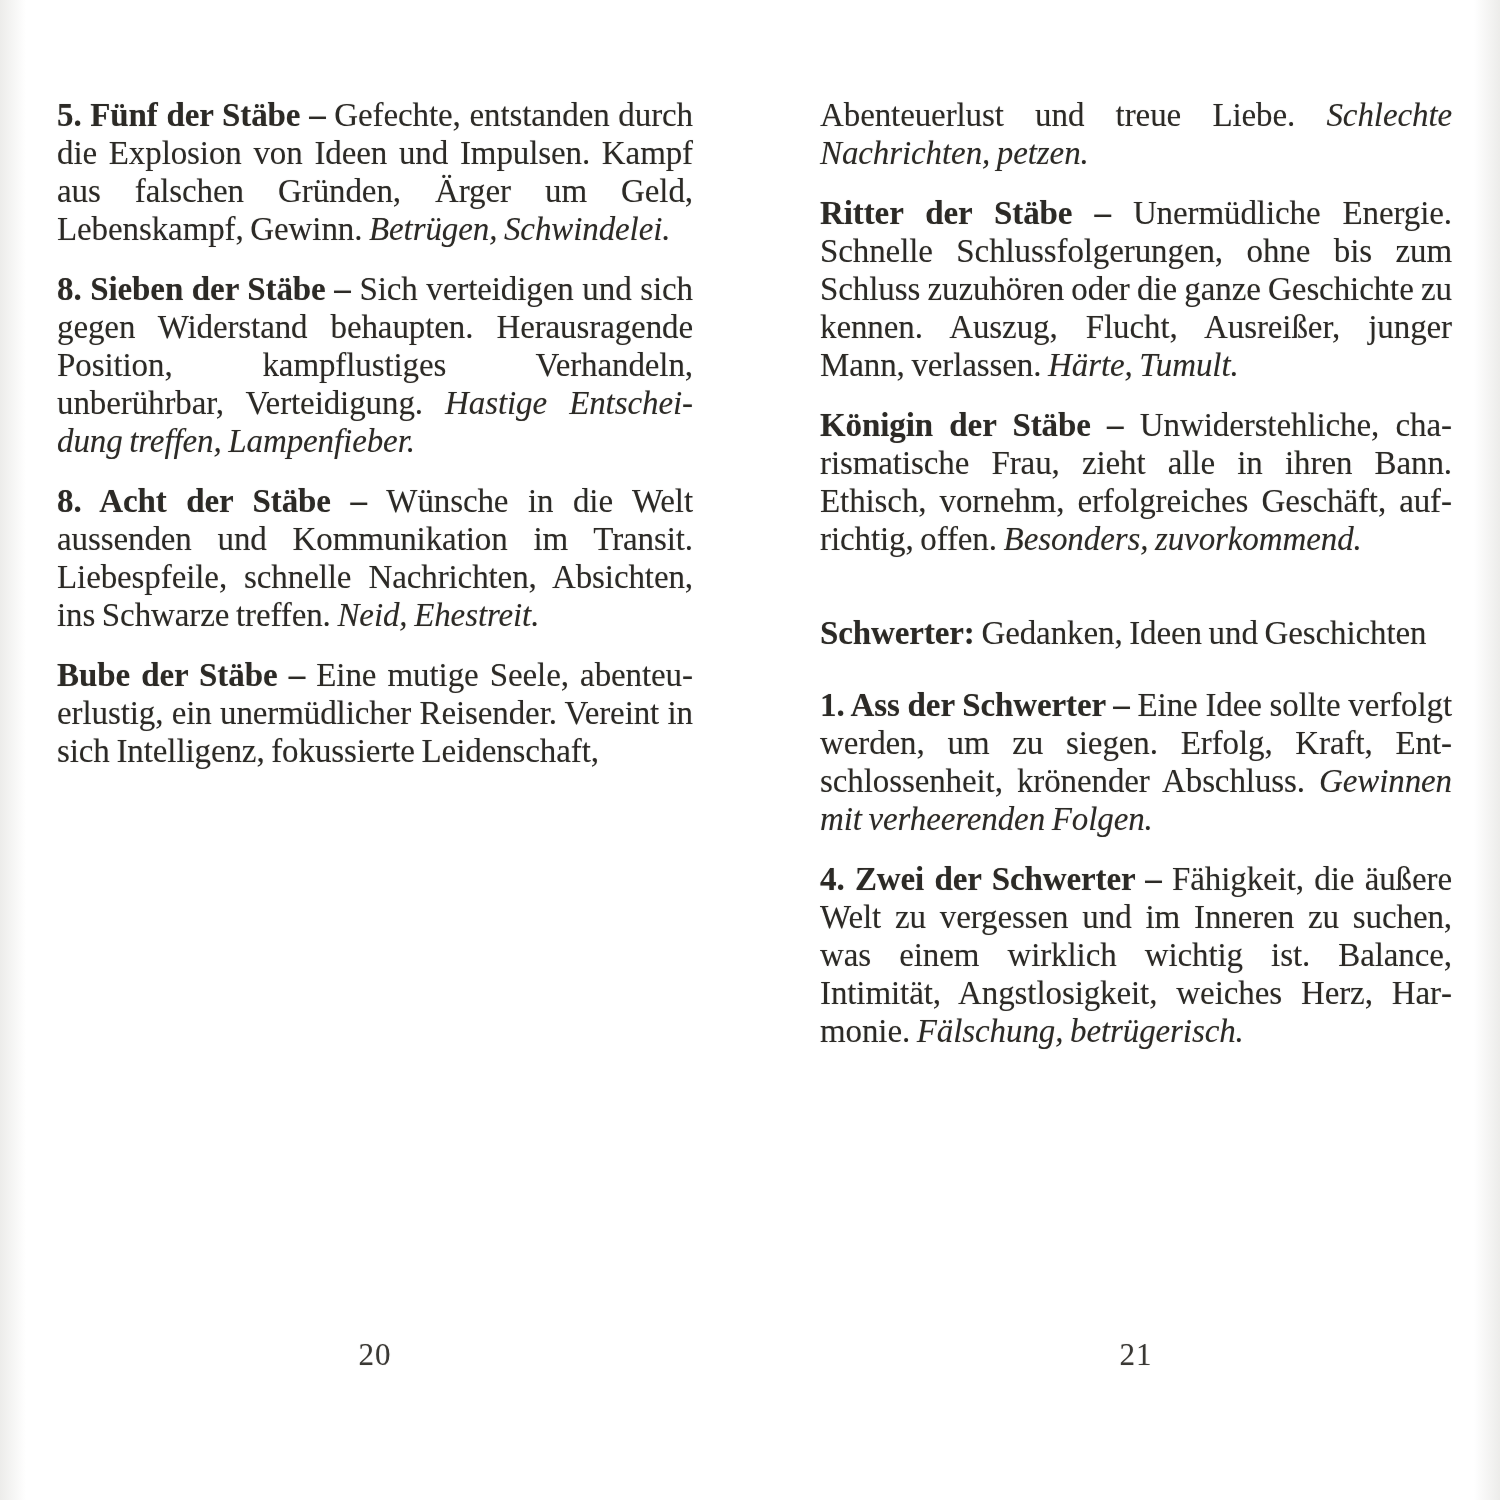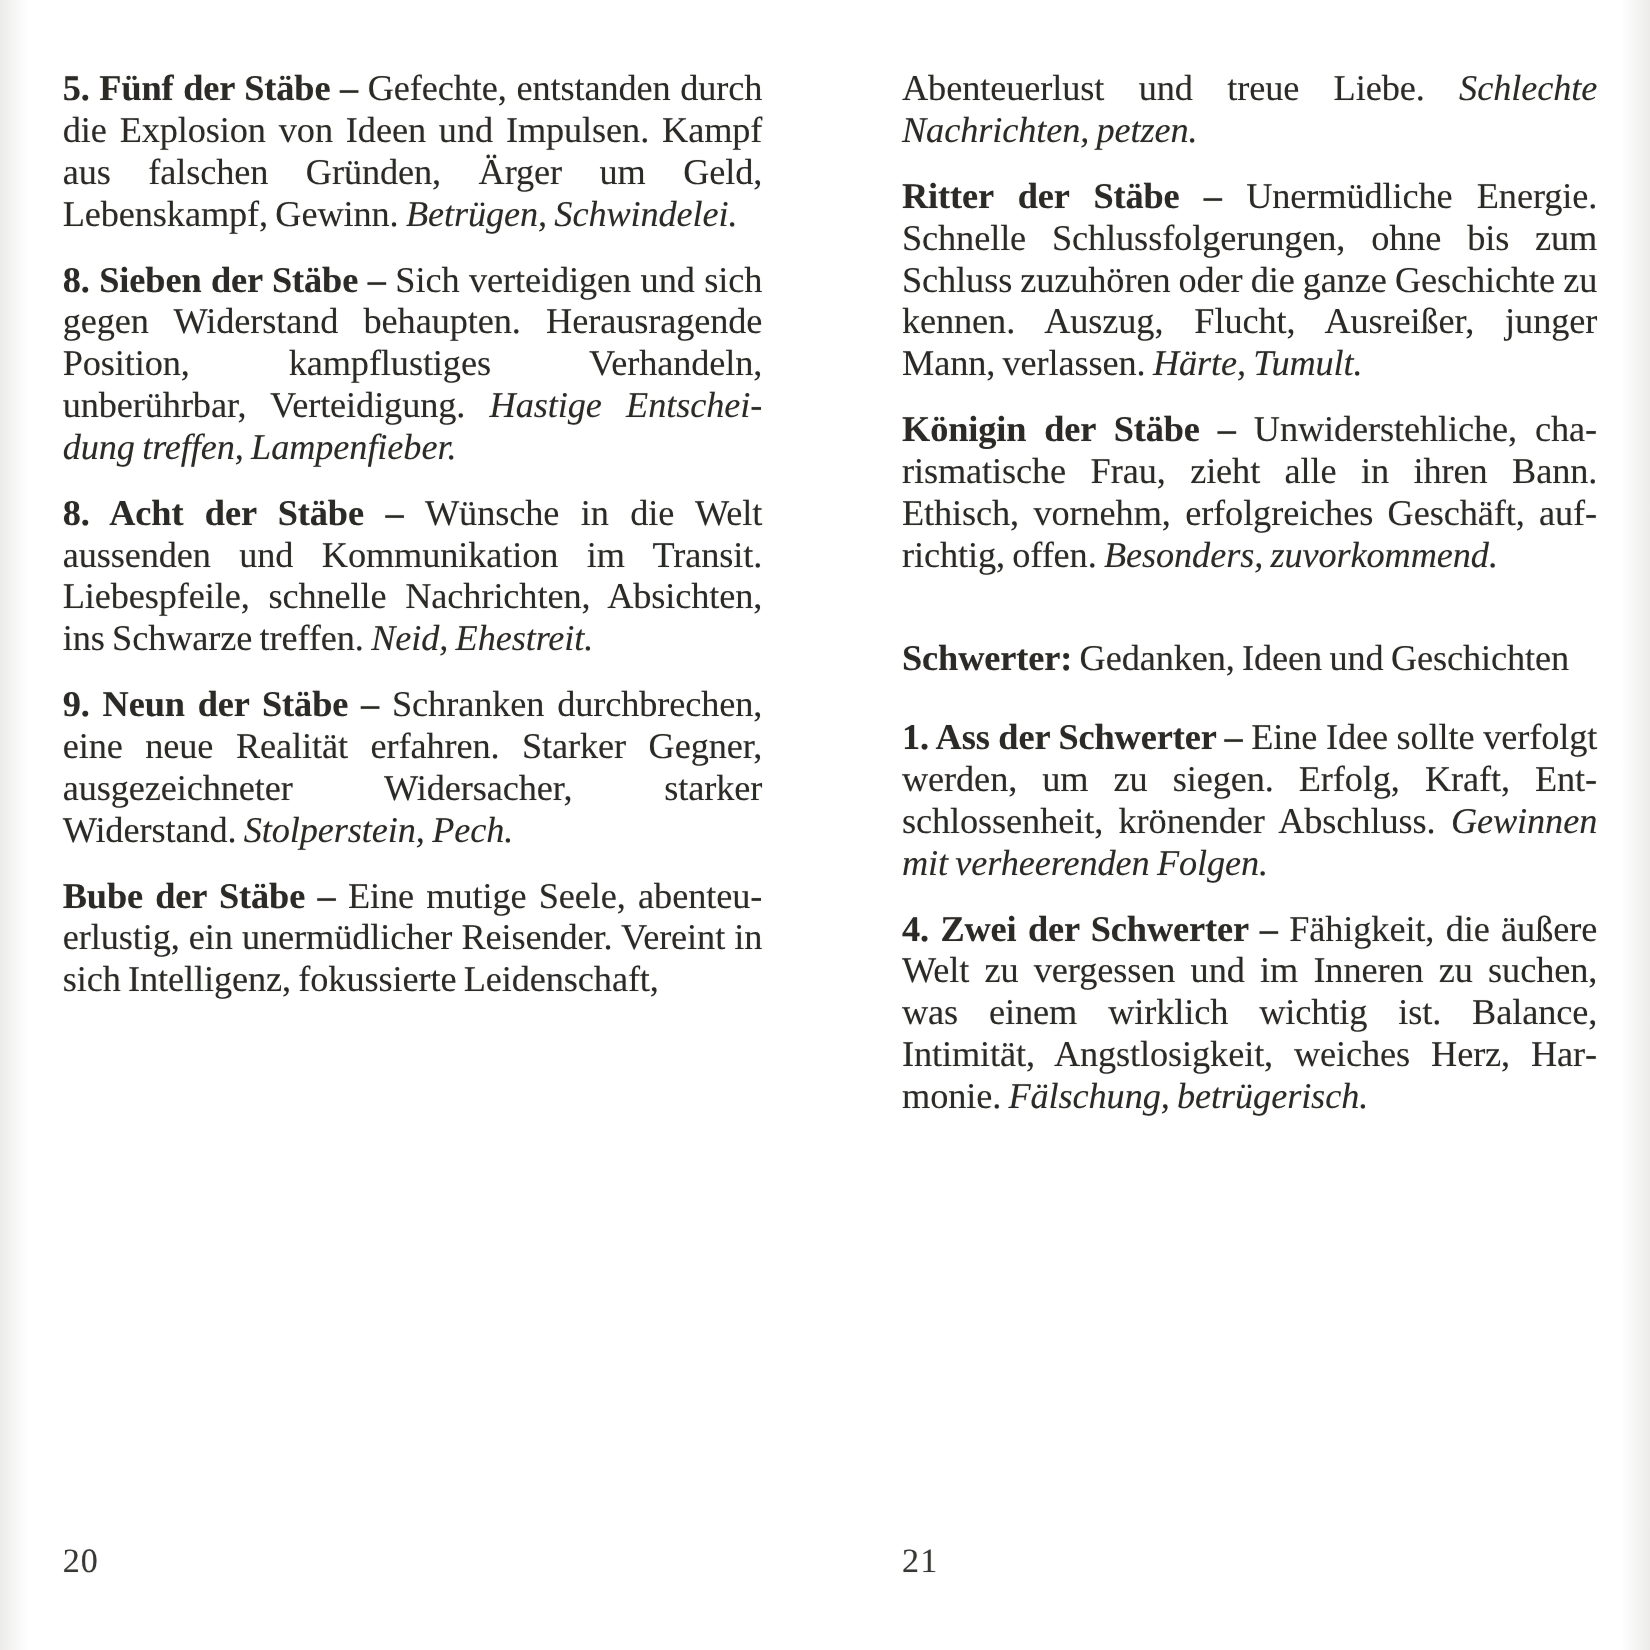--- a/index.html
+++ b/index.html
@@ -23,21 +23,21 @@
     pointer-events: none;
   }
   .edge-left  { left: 0;  background: linear-gradient(90deg,  rgba(188,186,180,0.28), rgba(255,255,255,0)); }
   .edge-right { right: 0; background: linear-gradient(270deg, rgba(188,186,180,0.28), rgba(255,255,255,0)); }
 
   .page {
     position: absolute;
     top: 0;
     height: 1500px;
     box-sizing: border-box;
-    padding-top: 62px;
+    padding-top: 96px;
   }
   #page-left  { left: 57px;  width: 636px; }
   #page-right { left: 820px; width: 632px; }
 
   .para {
     margin: 0 0 22px 0;
     font-size: 33px;
     line-height: 38px;
     text-align: justify;
     word-spacing: -1.5px;
@@ -49,44 +49,44 @@
   .head { font-weight: bold; }
   .tail { font-style: italic; }
 
   .section-heading {
     margin-top: 56px;
     margin-bottom: 34px;
   }
 
   .page-number {
     position: absolute;
-    top: 1401px;
+    top: 1337px;
     left: 0;
     width: 100%;
+    text-align: center;
     font-size: 31px;
     letter-spacing: 1px;
     color: #3a3834;
     text-shadow: 0 0 1px rgba(62,60,54,0.35);
   }
 </style>
 </head>
 <body>
 
 <div class="edge edge-left"></div>
 <div class="edge edge-right"></div>
 
 <div class="page" id="page-left">
   <p class="para"><span class="head">5. Fünf der Stäbe – </span><span class="body">Gefechte, entstanden durch die Explosion von Ideen und Impulsen. Kampf aus falschen Gründen, Ärger um Geld, Lebenskampf, Gewinn. </span><span class="tail">Betrügen, Schwindelei.</span></p>
 
 
   <p class="para"><span class="head">8. Sieben der Stäbe – </span><span class="body">Sich verteidigen und sich gegen Widerstand behaupten. Heraus­ragende Position, kampflustiges Verhandeln, unberührbar, Verteidigung. </span><span class="tail">Hastige Entschei­dung treffen, Lampenfieber.</span></p>
 
   <p class="para"><span class="head">8. Acht der Stäbe – </span><span class="body">Wünsche in die Welt aussenden und Kommunikation im Transit. Liebespfeile, schnelle Nachrichten, Absichten, ins Schwarze treffen. </span><span class="tail">Neid, Ehestreit.</span></p>
 
-  <p class="para"><span class="head">9. Neun der Stäbe – </span><span class="body">Schranken durchbre­chen, eine neue Realität erfahren. Starker Gegner, ausgezeichneter Widersacher, starker Widerstand. </span><span class="tail">Stolperstein, Pech.</span></p>
 
 
   <p class="para"><span class="head">Bube der Stäbe – </span><span class="body">Eine mutige Seele, abenteu­erlustig, ein unermüdlicher Reisender. Vereint in sich Intelligenz, fokussierte Leidenschaft,</span></p>
 
   <div class="page-number">20</div>
 </div>
 
 <div class="page" id="page-right">
   <p class="para"><span class="body">Abenteuerlust und treue Liebe. </span><span class="tail">Schlechte Nachrichten, petzen.</span></p>
 

